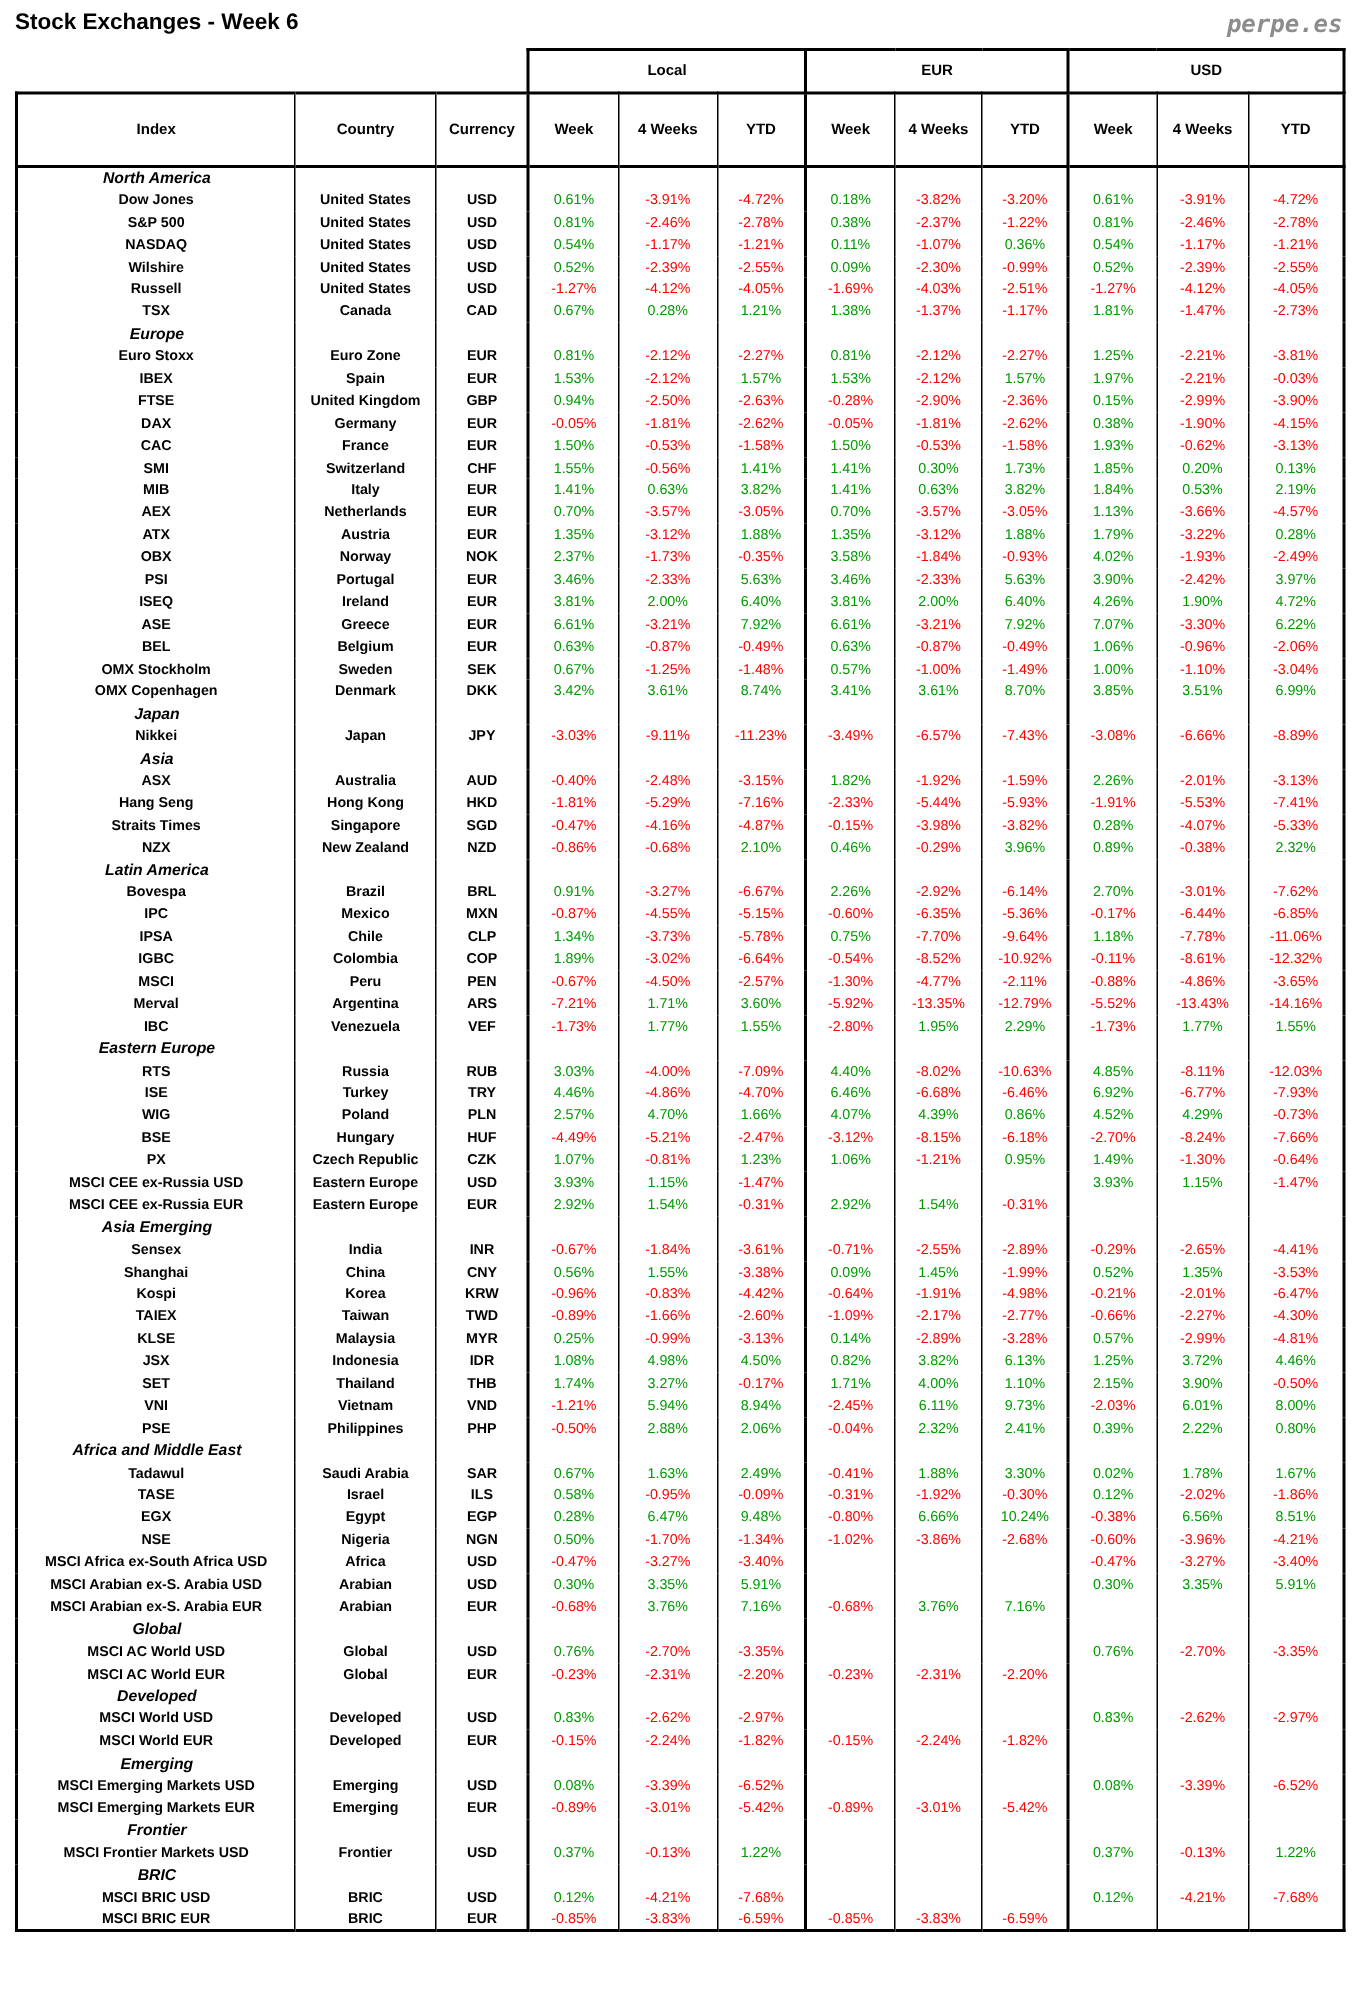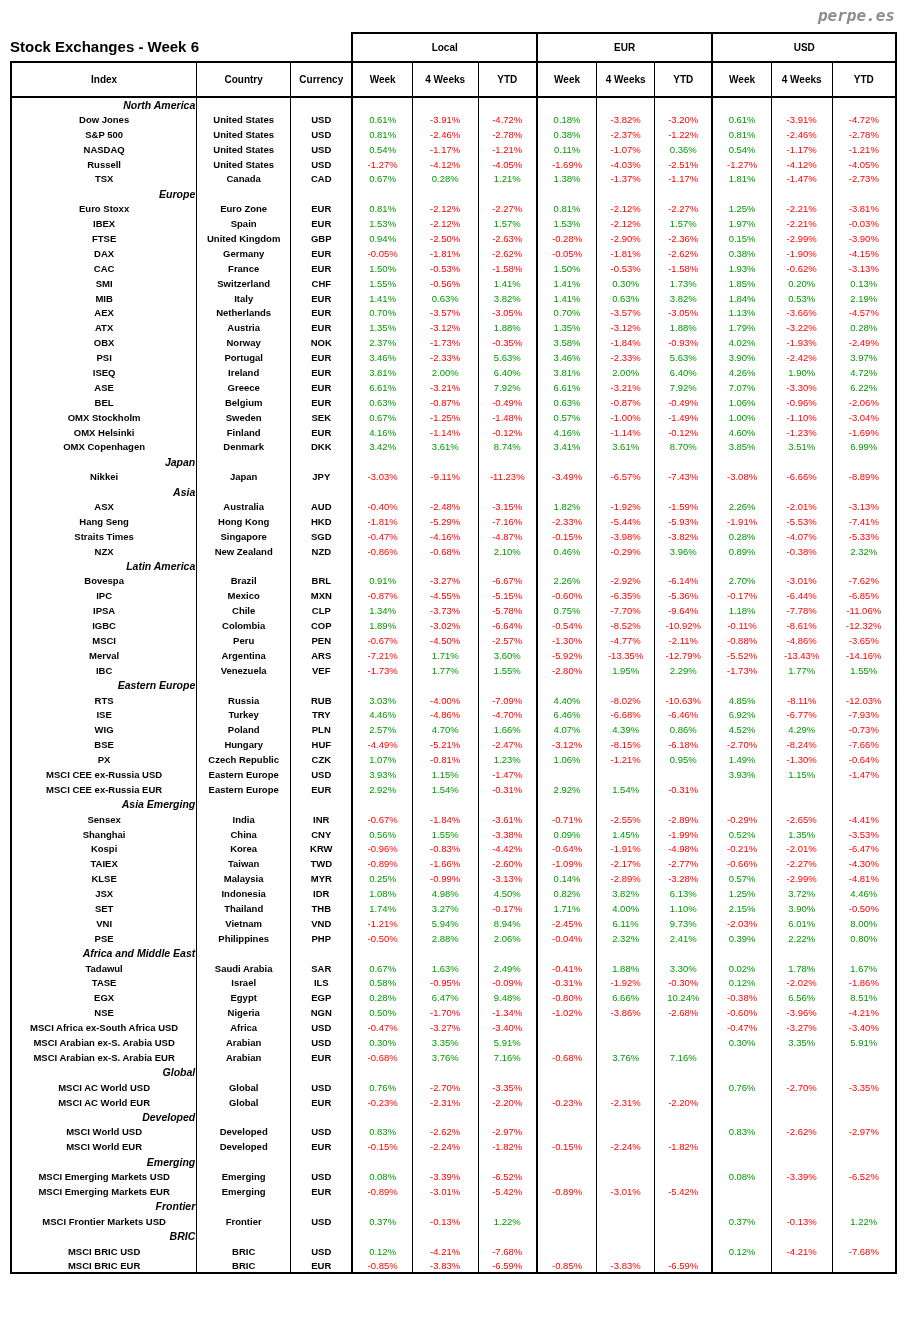--- a/index.html
+++ b/index.html
@@ -11,21 +11,20 @@
     position: relative;
   }
   .page { padding: 6px 9px 0 10px; }
   .topbar {
     display: flex; justify-content: space-between; align-items: flex-start;
     height: 24px; margin-bottom: 2px;
   }
   .title {
     font-size: 15px; font-weight: bold; color: #000;
     letter-spacing: 0px;
-    margin-top: 32px;
   }
   .logo {
     font-family: "DejaVu Sans Mono", monospace;
     font-style: italic; font-weight: bold;
     font-size: 16px; color: #8c8c8c;
     padding-right: 2px;
   }
   table { border-collapse: collapse; table-layout: fixed; }
   col.c-index { width: 186px; }
   col.c-country { width: 94px; }
@@ -41,21 +40,21 @@
   tr.group-row th.g-box {
     border: 2px solid #000;
     font-size: 10px; font-weight: bold; text-align: center;
     height: 29px;
   }
   
   tr.cols-row th {
     border: 1px solid #000;
     border-top: 2px solid #000; border-bottom: 2px solid #000;
     font-size: 10px; font-weight: bold; text-align: center;
-    height: 35px;
+    height: 49px;
   }
   tr.cols-row th:nth-child(1) { border-left: 2px solid #000; }
   tr.cols-row th:nth-child(4),
   tr.cols-row th:nth-child(7),
   tr.cols-row th:nth-child(10) { border-left: 2px solid #000; }
   tr.cols-row th:nth-child(12) { border-right: 2px solid #000; }
 
   
   tbody td {
     border-left: 1px solid #000; border-right: 1px solid #000;
@@ -64,21 +63,21 @@
   }
   tbody td:nth-child(1) { border-left: 2px solid #000; }
   tbody td:nth-child(4),
   tbody td:nth-child(7),
   tbody td:nth-child(10) { border-left: 2px solid #000; }
   tbody td:nth-child(12) { border-right: 2px solid #000; }
   tbody tr:last-child td { border-bottom: 2px solid #000; }
 
   td.section-name {
     font-style: italic; font-weight: bold; font-size: 10.5px;
-    text-align: right; padding-left: 2px;
+    text-align: center; padding-left: 2px;
   }
   td.idx, td.cty, td.cur { font-weight: bold; font-size: 9.5px; }
   td.pos { color: #009900; }
   td.neg { color: #ff0000; }
 </style>
 </head>
 <body>
 
 <div class="page">
   <div class="topbar">
@@ -174,20 +173,34 @@
           <td class="neg">-1.17%</td>
           <td class="neg">-1.21%</td>
           <td class="pos">0.11%</td>
           <td class="neg">-1.07%</td>
           <td class="pos">0.36%</td>
           <td class="pos">0.54%</td>
           <td class="neg">-1.17%</td>
           <td class="neg">-1.21%</td>
         </tr>
         <tr>
+          <td class="idx">Wilshire</td>
+          <td class="cty">United States</td>
+          <td class="cur">USD</td>
+          <td class="pos">0.52%</td>
+          <td class="neg">-2.39%</td>
+          <td class="neg">-2.55%</td>
+          <td class="pos">0.09%</td>
+          <td class="neg">-2.30%</td>
+          <td class="neg">-0.99%</td>
+          <td class="pos">0.52%</td>
+          <td class="neg">-2.39%</td>
+          <td class="neg">-2.55%</td>
+        </tr>
+        <tr>
           <td class="idx">Russell</td>
           <td class="cty">United States</td>
           <td class="cur">USD</td>
           <td class="neg">-1.27%</td>
           <td class="neg">-4.12%</td>
           <td class="neg">-4.05%</td>
           <td class="neg">-1.69%</td>
           <td class="neg">-4.03%</td>
           <td class="neg">-2.51%</td>
           <td class="neg">-1.27%</td>
@@ -426,34 +439,20 @@
           <td class="neg">-1.25%</td>
           <td class="neg">-1.48%</td>
           <td class="pos">0.57%</td>
           <td class="neg">-1.00%</td>
           <td class="neg">-1.49%</td>
           <td class="pos">1.00%</td>
           <td class="neg">-1.10%</td>
           <td class="neg">-3.04%</td>
         </tr>
         <tr>
-          <td class="idx">OMX Helsinki</td>
-          <td class="cty">Finland</td>
-          <td class="cur">EUR</td>
-          <td class="pos">4.16%</td>
-          <td class="neg">-1.14%</td>
-          <td class="neg">-0.12%</td>
-          <td class="pos">4.16%</td>
-          <td class="neg">-1.14%</td>
-          <td class="neg">-0.12%</td>
-          <td class="pos">4.60%</td>
-          <td class="neg">-1.23%</td>
-          <td class="neg">-1.69%</td>
-        </tr>
-        <tr>
           <td class="idx">OMX Copenhagen</td>
           <td class="cty">Denmark</td>
           <td class="cur">DKK</td>
           <td class="pos">3.42%</td>
           <td class="pos">3.61%</td>
           <td class="pos">8.74%</td>
           <td class="pos">3.41%</td>
           <td class="pos">3.61%</td>
           <td class="pos">8.70%</td>
           <td class="pos">3.85%</td>

